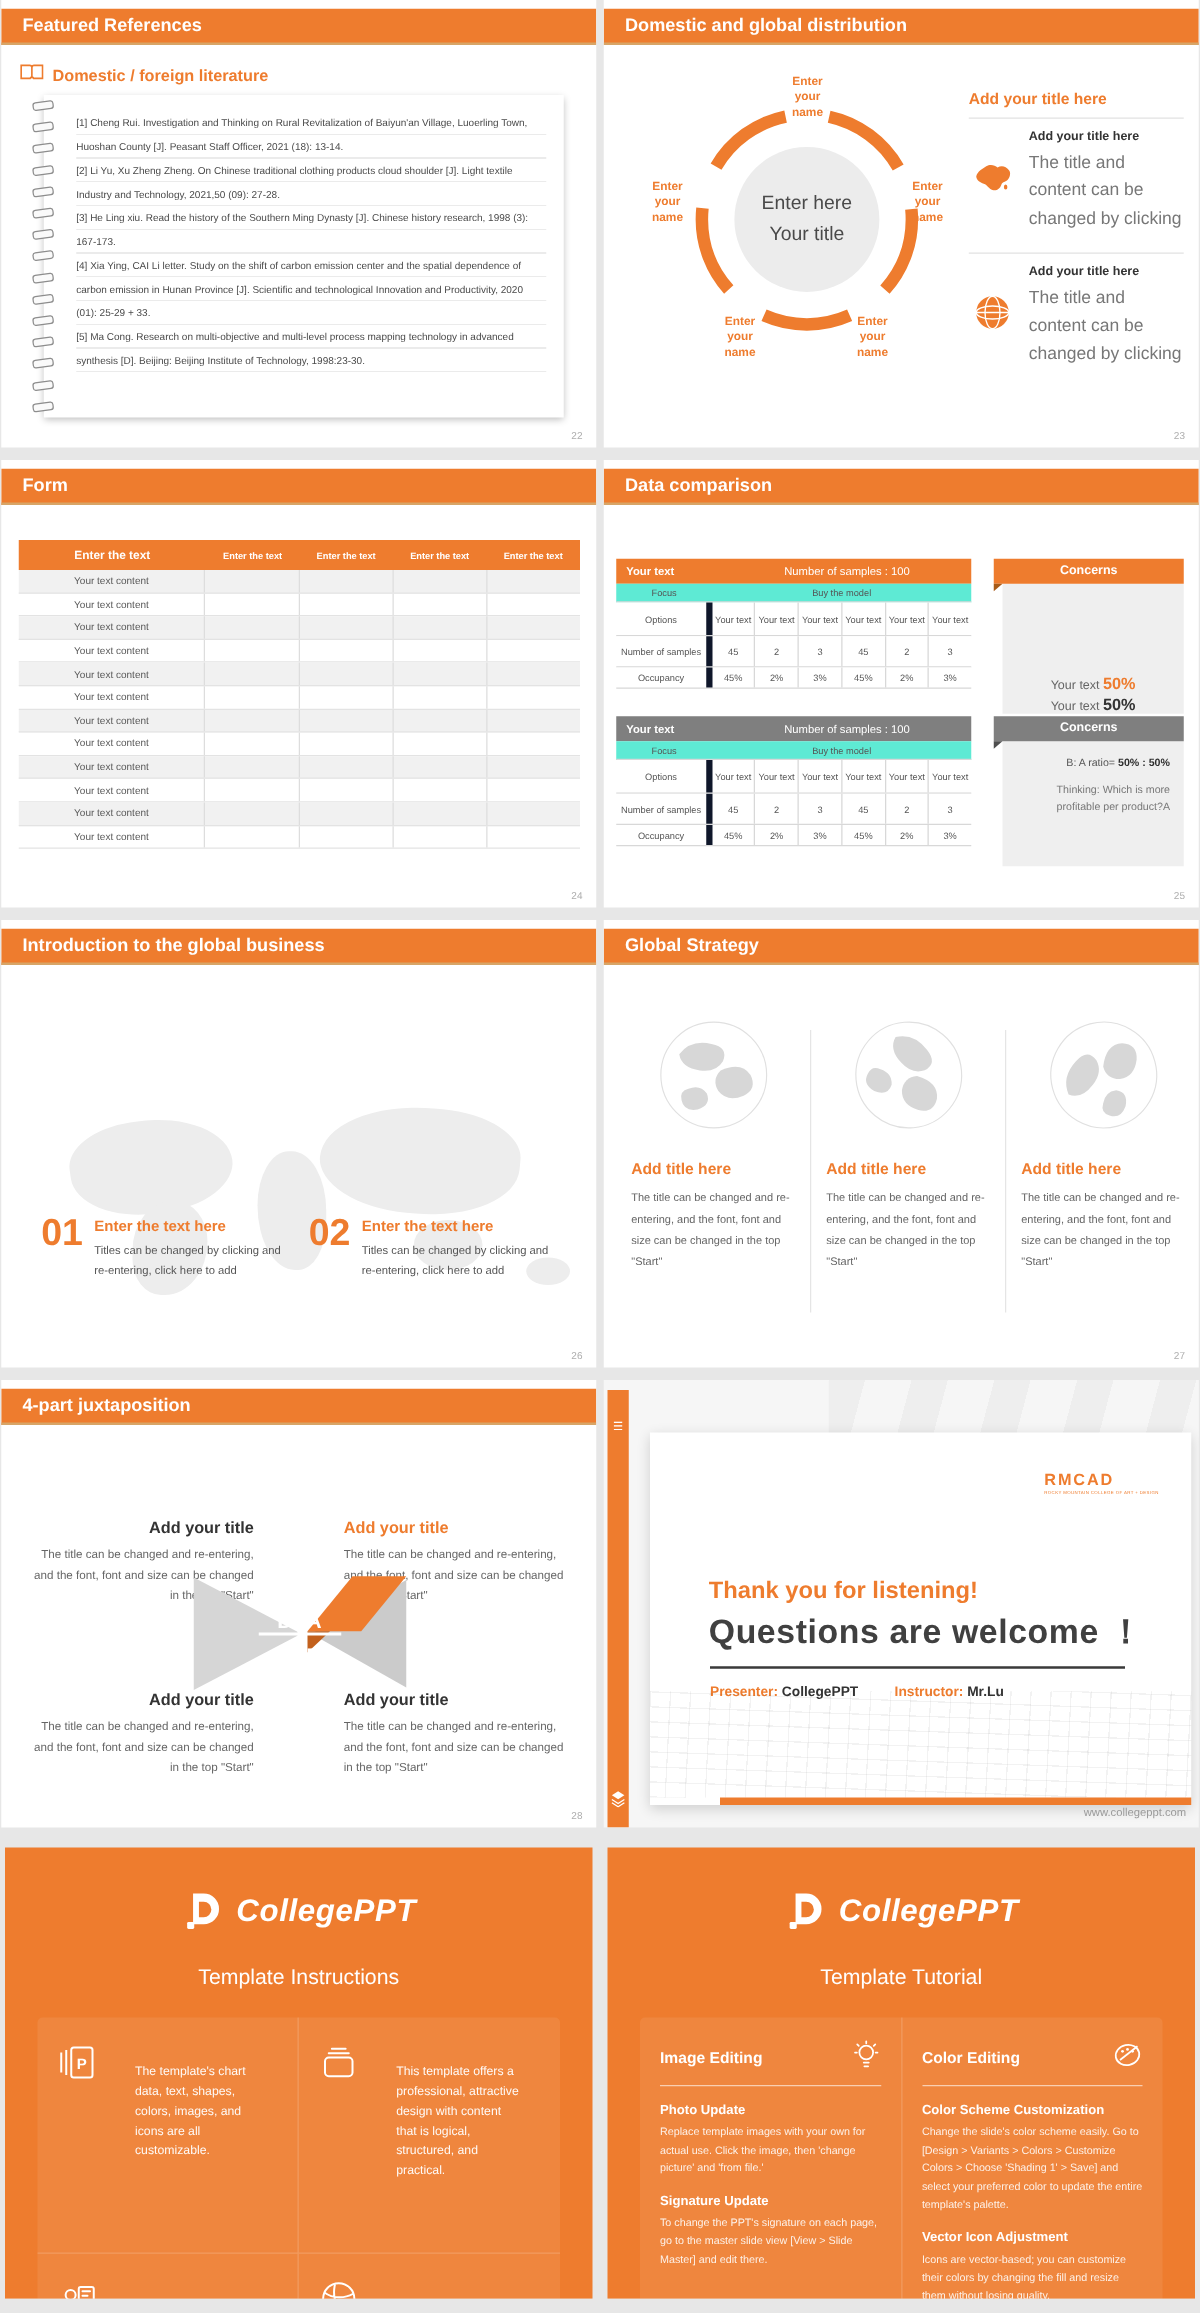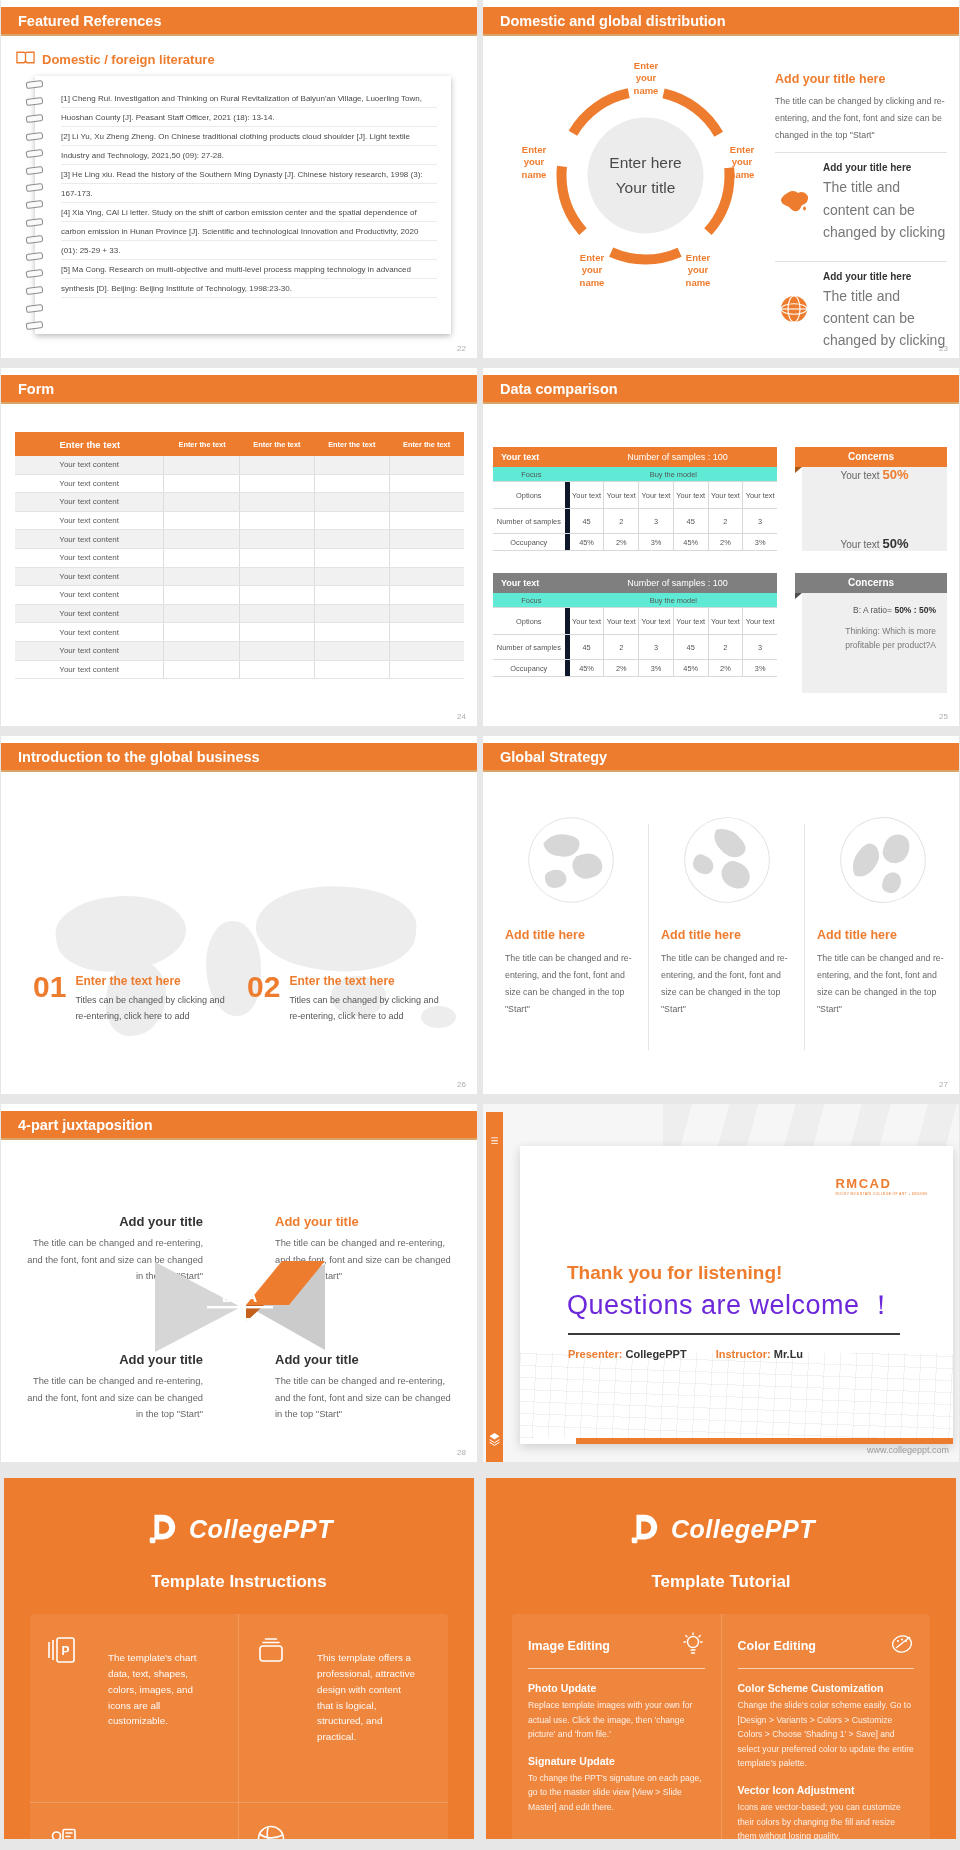--- a/index.html
+++ b/index.html
@@ -59,21 +59,21 @@
   .dcv:last-child{border-right:none}
   .focus{background:#5eead4;height:14px}.focus .dcl{border-right:none}
   .h26{height:26px}.h24{height:24px}.h16{height:16px}
   .concern{position:absolute;left:312px;width:152px}
   .con1{top:79px}.con2{top:205px}
   .chd{position:relative;height:20px;line-height:20px;text-align:center;color:#fff;font-weight:bold;font-size:10px}
   .chd::after{content:"";position:absolute;left:0;top:20px;border-style:solid;border-width:6px 7px 0 0}
   .chd-o::after{border-color:#A85A17 transparent transparent transparent}
   .chd-g::after{border-color:#4f4f4f transparent transparent transparent}
   .cbody{margin-left:7px;background:#EFEFEF}
-  .cb1{height:84px;display:flex;flex-direction:column;align-items:center;justify-content:space-between;gap:2px;font-size:10px;color:#666}
+  .cb1{height:104px;display:flex;flex-direction:column;align-items:center;justify-content:flex-end;gap:2px;font-size:10px;color:#666}
   .cb1 .v1{color:#EE7C2E;font-weight:bold;font-size:13px}
   .cb1 .v2{color:#333;font-weight:bold;font-size:13px}
   .cb2{height:76px;padding:12px 11px;font-size:8.5px;color:#555;text-align:right;box-sizing:content-box}
   .cb2 b{color:#2f2f2f}
   .cb2 .think{margin-top:9px;color:#777;line-height:1.7}
 
   
   .blob{position:absolute;background:#ededed}
   .i26{position:absolute;top:237px;display:flex;align-items:flex-start;gap:9px}
   .i26a{left:32px}.i26b{left:246px}
@@ -106,36 +106,36 @@
   .deco{position:absolute;top:0;left:180px;right:0;height:46px;
         background:repeating-linear-gradient(105deg,#eeeeee 0 28px,#f6f6f6 28px 64px)}
   .sbar{position:absolute;left:3px;top:8px;width:17px;bottom:0;background:#EE7C2E}
   .ham{position:absolute;top:24px;left:0;right:0;text-align:center;color:#fff;font-size:9px}
   .lay{position:absolute;bottom:16px;left:2px}
   .tcard{position:absolute;left:37px;top:42px;width:433px;height:298px;background:#fff;box-shadow:0 3px 10px rgba(0,0,0,.16)}
   .rmcad{position:absolute;right:26px;top:30px;color:#EE7C2E;text-align:left}
   .rmcad .big{font-size:13px;font-weight:bold;letter-spacing:1.5px}
   .rmcad .sub{font-size:3.5px;letter-spacing:.3px;margin-top:1px;white-space:nowrap}
   .t1{position:absolute;left:47px;top:116px;color:#EE7C2E;font-size:19px;font-weight:bold}
-  .t2{position:absolute;left:47px;top:141px;color:#6d28d9;font-size:27px;font-weight:normal;letter-spacing:.5px}
+  .t2{position:absolute;left:47px;top:141px;color:#404040;font-size:27px;font-weight:bold;letter-spacing:.5px}
   .tline{position:absolute;left:48px;top:187px;width:332px;height:2px;background:#3a3a3a}
   .pres{position:absolute;left:48px;top:202px;font-size:11px;font-weight:bold}
   .pres .lab{color:#EE7C2E}
   .pres .val{color:#333;margin-right:26px}
   .mesh{position:absolute;left:0;right:0;bottom:6px;height:85px;
         background:repeating-linear-gradient(93deg,rgba(0,0,0,.05) 0 1px,transparent 1px 16px),
                    repeating-linear-gradient(2deg,rgba(0,0,0,.05) 0 1px,transparent 1px 12px)}
   .tbar{position:absolute;left:56px;right:0;bottom:0;height:6px;background:#EE7C2E}
   .turl{position:absolute;right:10px;bottom:7px;font-size:9px;color:#9a9a9a}
 
   
   .promo{position:absolute;left:3px;right:3px;top:6px;bottom:0;background:#EE7C2E;color:#fff}
   .logo-row{position:absolute;top:34px;left:0;right:0;display:flex;justify-content:center;align-items:center;gap:10px}
   .brand{font-size:25px;font-weight:bold;font-style:italic;letter-spacing:.5px}
-  .promo-t{position:absolute;top:94px;left:0;right:0;text-align:center;font-size:17px;font-weight:bold}
+  .promo-t{position:absolute;top:94px;left:0;right:0;text-align:center;font-size:17px;font-weight:normal}
   .ppanel{position:absolute;left:26px;right:26px;top:136px;bottom:24px;background:rgba(255,255,255,.08);border-radius:4px}
   .pgrid{display:grid;grid-template-columns:1fr 1fr;height:100%;box-sizing:border-box}
   .pitem{padding:20px 16px 10px;display:flex;gap:12px;align-items:flex-start;box-sizing:border-box}
   .pitem:nth-child(odd){border-right:1px solid rgba(255,255,255,.18)}
   .pitem:nth-child(-n+2){border-bottom:1px solid rgba(255,255,255,.18)}
   .pitem p{margin:16px;font-size:9.8px;line-height:1.62;color:rgba(255,255,255,.96)}
   .pitem .ic{flex:0 0 34px}
   .tcols{display:flex;height:100%}
   .tcol{flex:1;padding:18px 16px 0;box-sizing:border-box}
   .tcol + .tcol{border-left:1px solid rgba(255,255,255,.18)}
@@ -203,21 +203,20 @@
         <span>Your title</span>
       </div>
       <div class="rlab rl-t">Enter your name</div>
       <div class="rlab rl-l">Enter your name</div>
       <div class="rlab rl-r">Enter your name</div>
       <div class="rlab rl-bl">Enter your name</div>
       <div class="rlab rl-br">Enter your name</div>
     </div>
     <div class="p23">
       <div class="p23-title">Add your title here</div>
-      <div class="p23-body">The title can be changed by clicking and re-entering, and the font, font and size can be changed in the top "Start"</div>
       <div class="p23-item">
         <span class="ic">
           <svg width="36" height="28" viewBox="0 0 36 28">
               <path fill="#EE7C2E" d="M5,13 C6,9 10,7 13,5 C16,3 20,4 22,6 C25,4 29,5 31,8 C33,10 32,14 30,16 C28,18 26,17 25,20 C24,23 21,25 18,24 C15,23 14,20 11,19 C8,18 5,16 5,13 Z"></path>
               <ellipse cx="28.5" cy="21.5" rx="1.4" ry="2" fill="#EE7C2E"></ellipse>
             </svg>
         </span>
         <div>
           <h4>Add your title here</h4>
           <p>The title and content can be changed by clicking</p>

